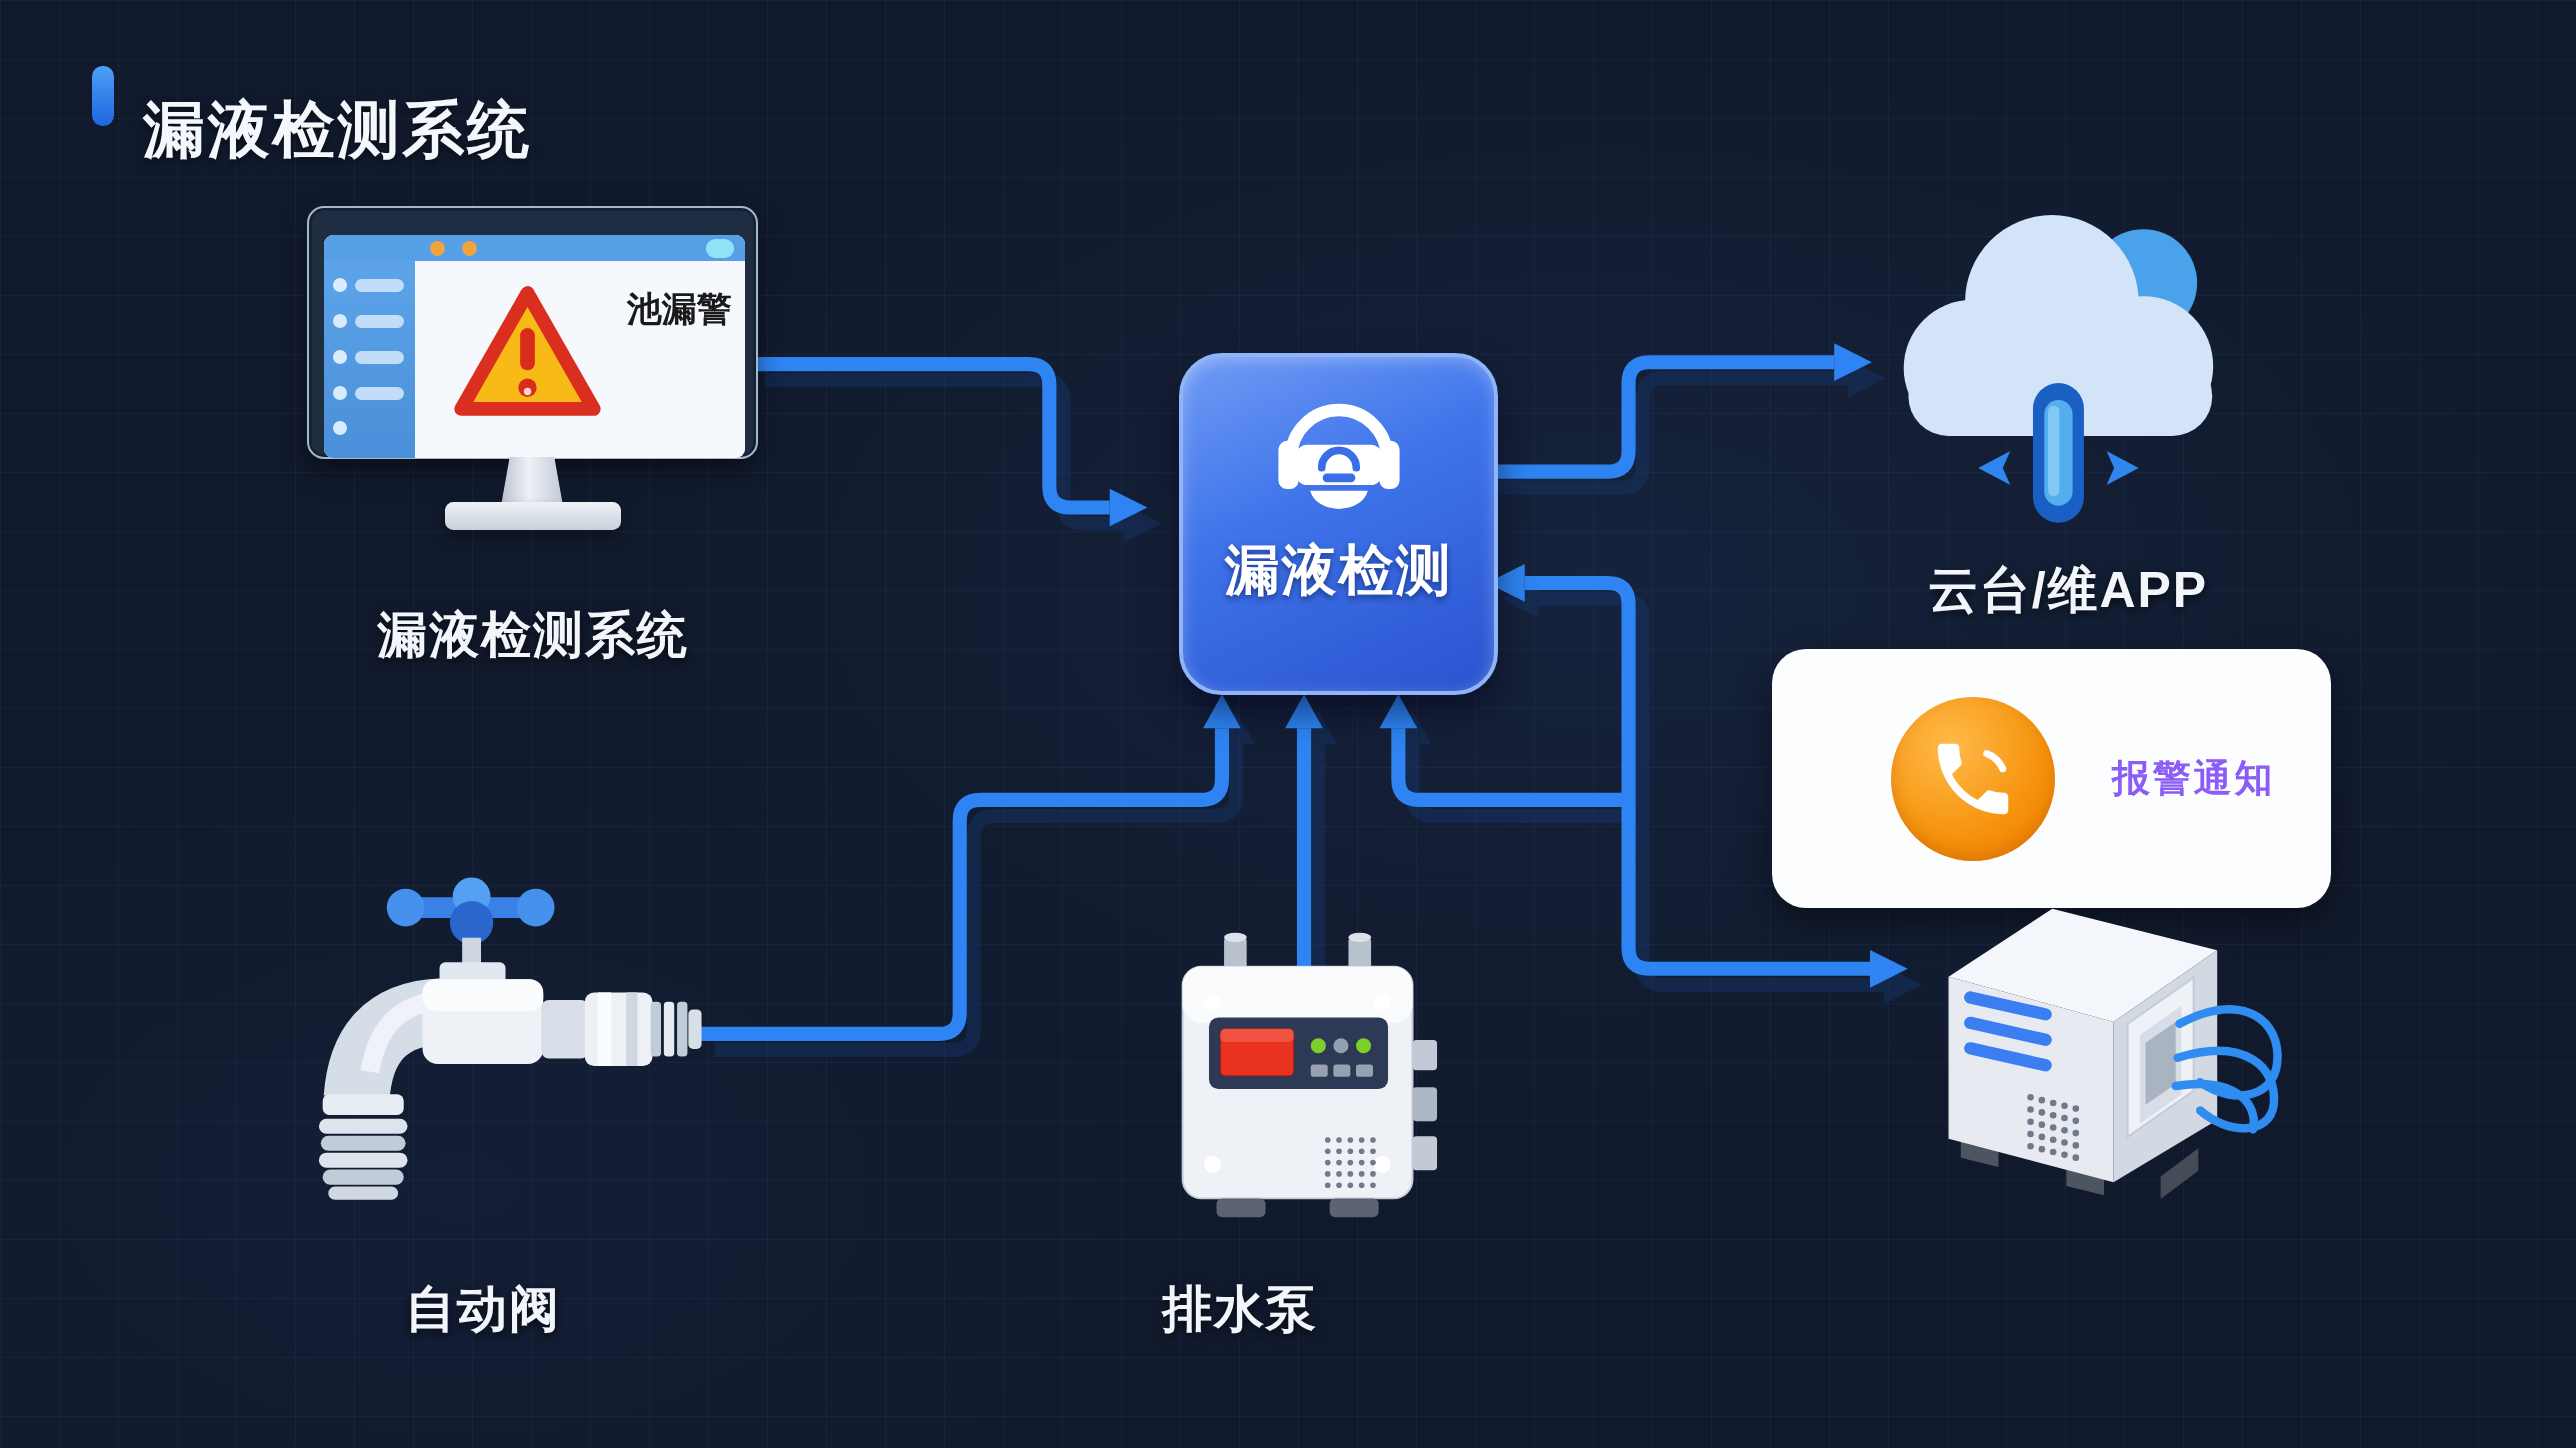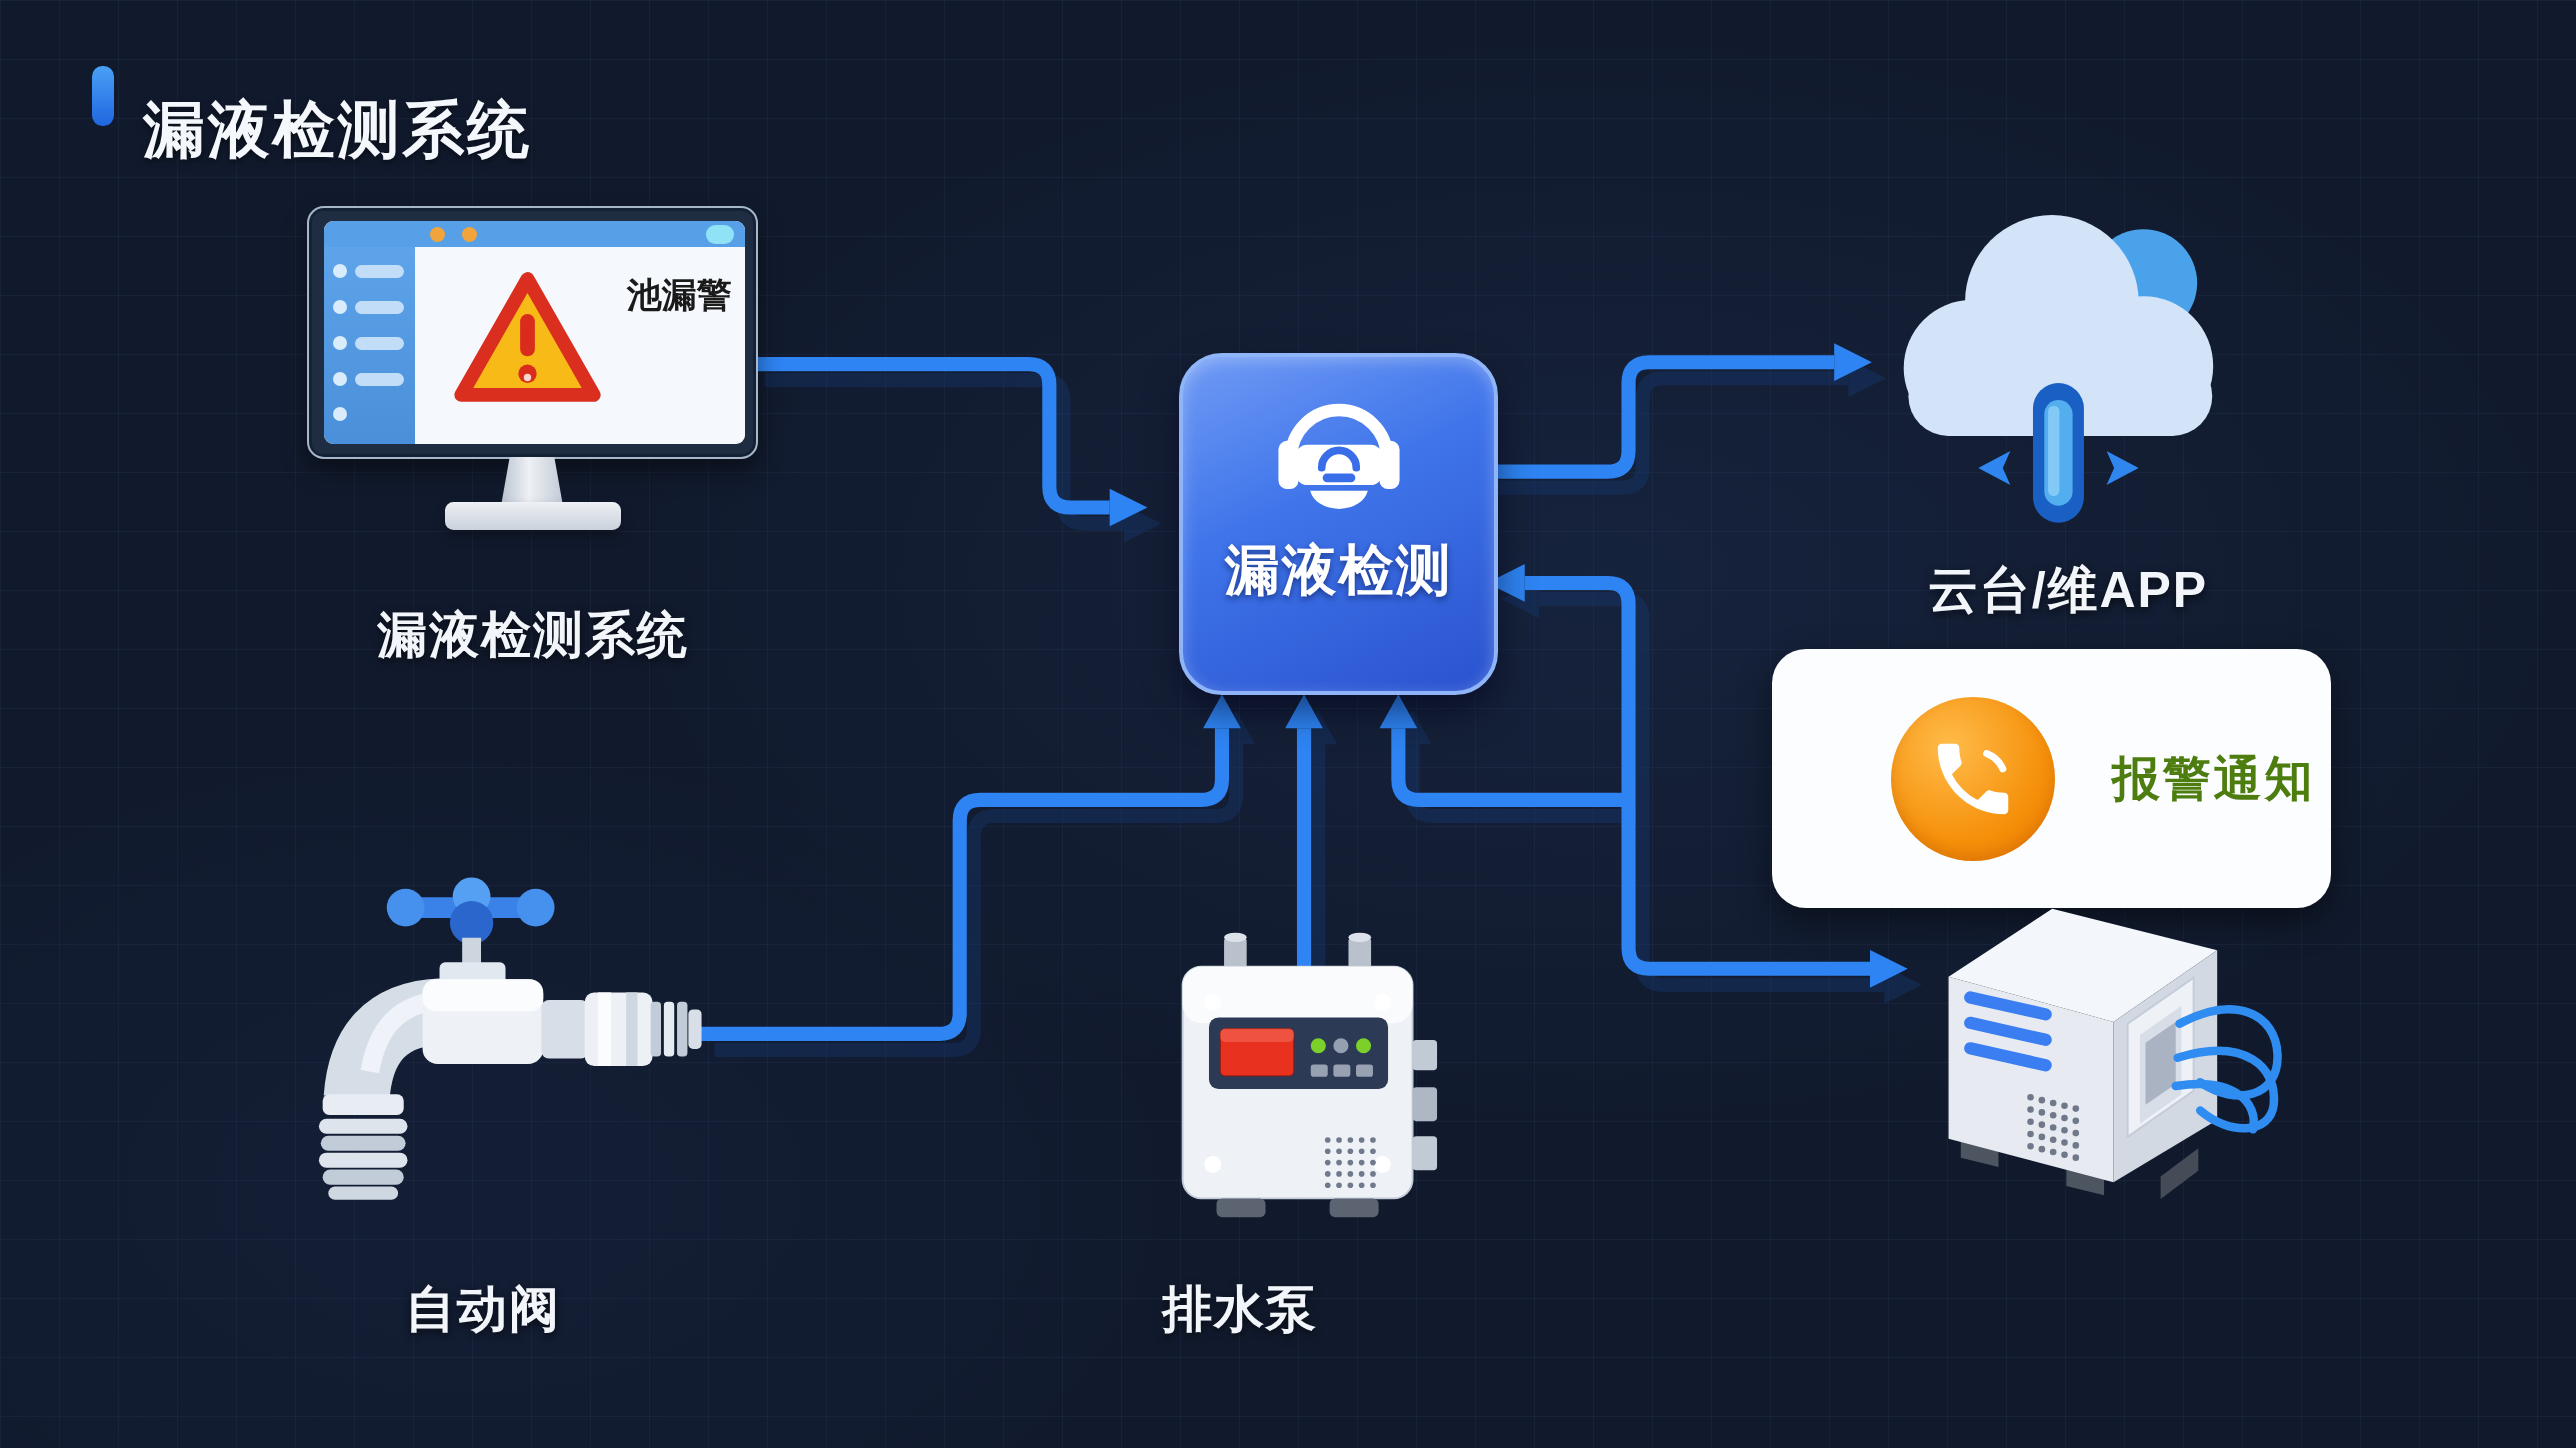--- a/index.html
+++ b/index.html
@@ -25,21 +25,21 @@
   #wires{left:0;top:0;}
   .wire{fill:none;stroke:var(--connector,#2e84f2);stroke-width:15;}
   .wire-head{fill:var(--connector,#2e84f2);}
   .wire-echo{fill:none;stroke:#16386e;stroke-width:15;}
   .wire-echo-head{fill:#16386e;}
   
   .monitor{left:307px;top:206px;width:451px;height:332px;}
   .bezel{position:absolute;left:0;top:0;width:451px;height:253px;border-radius:17px;
     background:#1e2d42;border:2.8px solid #a5b7c9;box-sizing:border-box;
     box-shadow:inset 0 0 0 2.8px #152134,0 11.3px 24.5px rgba(0,0,0,.45);}
-  .screen{position:absolute;left:15px;top:13px;width:421px;height:223px;border-radius:9.4px;
+  .screen{position:absolute;left:15px;top:27px;width:421px;height:223px;border-radius:9.4px;
     overflow:hidden;background:#f4f7fb;}
   .topbar{position:absolute;left:0;top:0;right:0;height:26.4px;background:#57a0e7;}
   .win-dot{position:absolute;top:5.7px;width:15px;height:15px;border-radius:50%;background:#f2a43c;}
   .win-blob{position:absolute;top:3.8px;right:11.3px;width:28px;height:19px;border-radius:9.4px;background:#90e2f6;}
   .sidebar{position:absolute;left:0;top:26.4px;bottom:0;width:91px;
     background:linear-gradient(180deg,#5da4ea,#4a8fd9);}
   .side-row{position:absolute;left:9.4px;display:flex;align-items:center;gap:7.5px;}
   .side-circle{width:14px;height:14px;border-radius:50%;background:#d9ecfb;}
   .side-pill{width:49px;height:12.3px;border-radius:6.6px;background:#c2ddf7;}
   .mon-content{position:absolute;left:91px;top:26.4px;right:0;bottom:0;background:#f5f8fc;}
@@ -59,21 +59,21 @@
     font-size:55px;font-weight:bold;line-height:1.18;letter-spacing:1.9px;
     text-shadow:0 2.8px 6.6px rgba(8,20,70,.55);}
   
   .alarm-card{left:1772px;top:649px;width:559px;height:259px;border-radius:34px;background:#fcfdfe;
     box-shadow:0 13.2px 34px rgba(0,0,0,.45);display:flex;align-items:center;gap:57px;
     padding-left:119px;box-sizing:border-box;}
   .phone-badge{width:164px;height:164px;border-radius:50%;flex:0 0 auto;
     background:radial-gradient(circle at 36% 30%,#ffbb49,var(--alarm-orange,#f5900a) 62%,#ee7b02);
     display:flex;align-items:center;justify-content:center;
     box-shadow:inset 0 -6.6px 13.2px rgba(175,80,0,.28);}
-  .alarm-text{font-size:48px;font-weight:bold;color:#4d7c0f;letter-spacing:2.8px;}
+  .alarm-text{font-size:38px;font-weight:bold;color:#8b5cf6;letter-spacing:2.8px;}
   
   .cloud-svg{left:1882px;top:215px;}
   .server-svg{left:1925px;top:882px;}
   .pump-svg{left:1175px;top:927px;}
   .faucet-svg{left:311px;top:868px;}
 </style>
 </head>
 <body>
 
 <div id="canvas">

